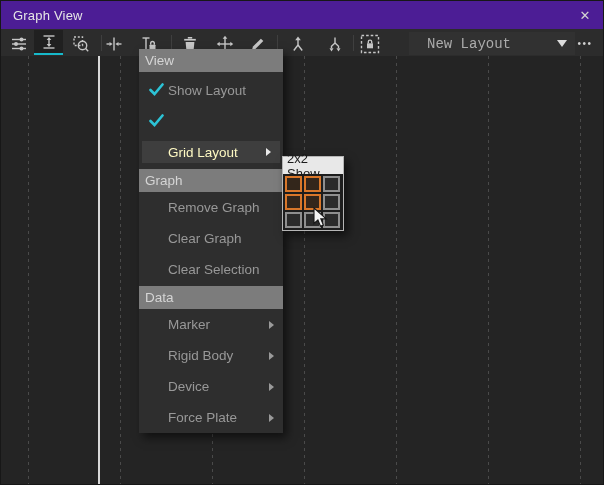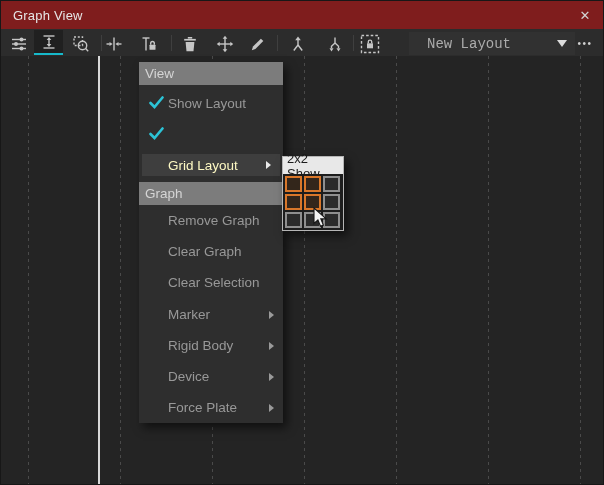--- a/index.html
+++ b/index.html
@@ -10,21 +10,21 @@
     position: relative;
     width: 604px; height: 485px;
     background: #242424;
     border: 1px solid #171717;
     overflow: hidden;
   }
 
   
   .titlebar {
     position: absolute; left:0; top:0; width:100%; height:28px;
-    background:#7f1d1d;
+    background:#4c1d95;
     display:flex; align-items:center;
   }
   .titlebar .title { color:#e6e6e6; font-size:13px; margin-left:12px; letter-spacing:0.2px; }
   .close-btn {
     position:absolute; right:6px; top:3px; width:24px; height:22px;
     display:flex; align-items:center; justify-content:center;
     color:#d2d2d2; font-size:13px; cursor:default;
   }
 
   
@@ -64,21 +64,21 @@
   
   .graph-area { position:absolute; left:0; top:55px; width:100%; height:430px; background:#242424; }
   .gridline {
     position:absolute; top:0; width:1px; height:428px;
     background: repeating-linear-gradient(to bottom, #4a4a4a 0 3px, transparent 3px 7px);
   }
   .cursor-line { position:absolute; top:0; width:2px; height:428px; background:#d9d9d9; }
 
   
   .context-menu {
-    position:absolute; left:138px; top:61px; width:144px;
+    position:absolute; left:138px; top:48px; width:144px;
     background:#2e2e2e;
     box-shadow: 4px 5px 9px rgba(0,0,0,0.55);
     display:flex; flex-direction:column;
     z-index: 5;
   }
   .menu-header {
     height:23px; background:#7c7c7c; color:#d5d5d5;
     font-size:13.5px; display:flex; align-items:center; padding-left:6px;
   }
   .menu-item {
@@ -327,20 +327,21 @@
       <span>Remove Graph</span>
     </div>
     <div class="menu-item">
       <span>Clear Graph</span>
     </div>
     <div class="menu-item">
       <span>Clear Selection</span>
     </div>
 
     <div class="sp1"></div>
+    <div class="menu-header">Data</div>
 
     <div class="menu-item">
       <span>Marker</span>
       <span class="caret"></span>
     </div>
     <div class="menu-item">
       <span>Rigid Body</span>
       <span class="caret"></span>
     </div>
     <div class="menu-item">

